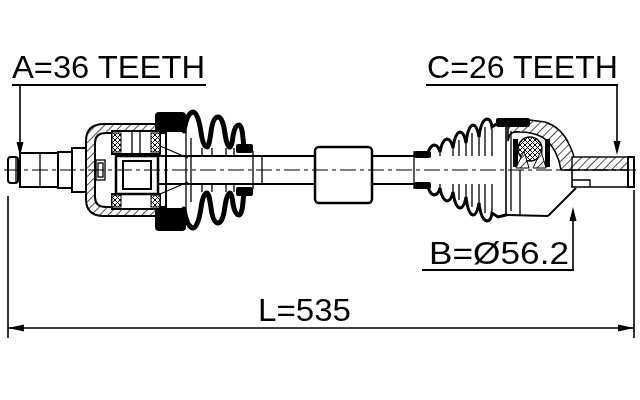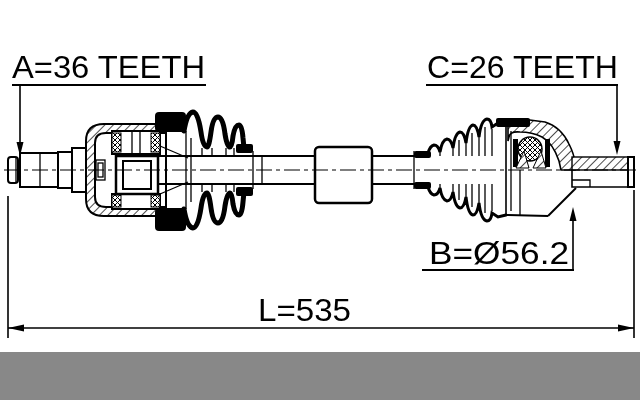--- a/index.html
+++ b/index.html
@@ -1,16 +1,16 @@
 <!DOCTYPE html>
 <html><head>
 <meta charset="utf-8">
 <style>
   html,body{margin:0;padding:0;background:#888;}
-  .stage{width:640px;height:352px;background:#fff;position:relative;overflow:hidden;}
+  .stage{width:640px;height:400px;background:#fff;position:relative;overflow:hidden;}
   svg{display:block;}
   .lbl{font-family:"Liberation Sans",sans-serif;font-size:32px;fill:#000;}
   .thin{stroke:#000;stroke-width:1.3;fill:none;}
   .med{stroke:#000;stroke-width:1.6;fill:none;}
   .out{stroke:#000;stroke-width:2;fill:none;}
   .outw{stroke:#000;stroke-width:2;fill:#fff;}
   .wave{stroke:#000;stroke-width:5;fill:none;stroke-linecap:round;}
   .wave2{stroke:#000;stroke-width:3;fill:none;stroke-linecap:round;}
   .blk{fill:#000;stroke:none;}
   .dim{stroke:#000;stroke-width:1.6;fill:none;}

